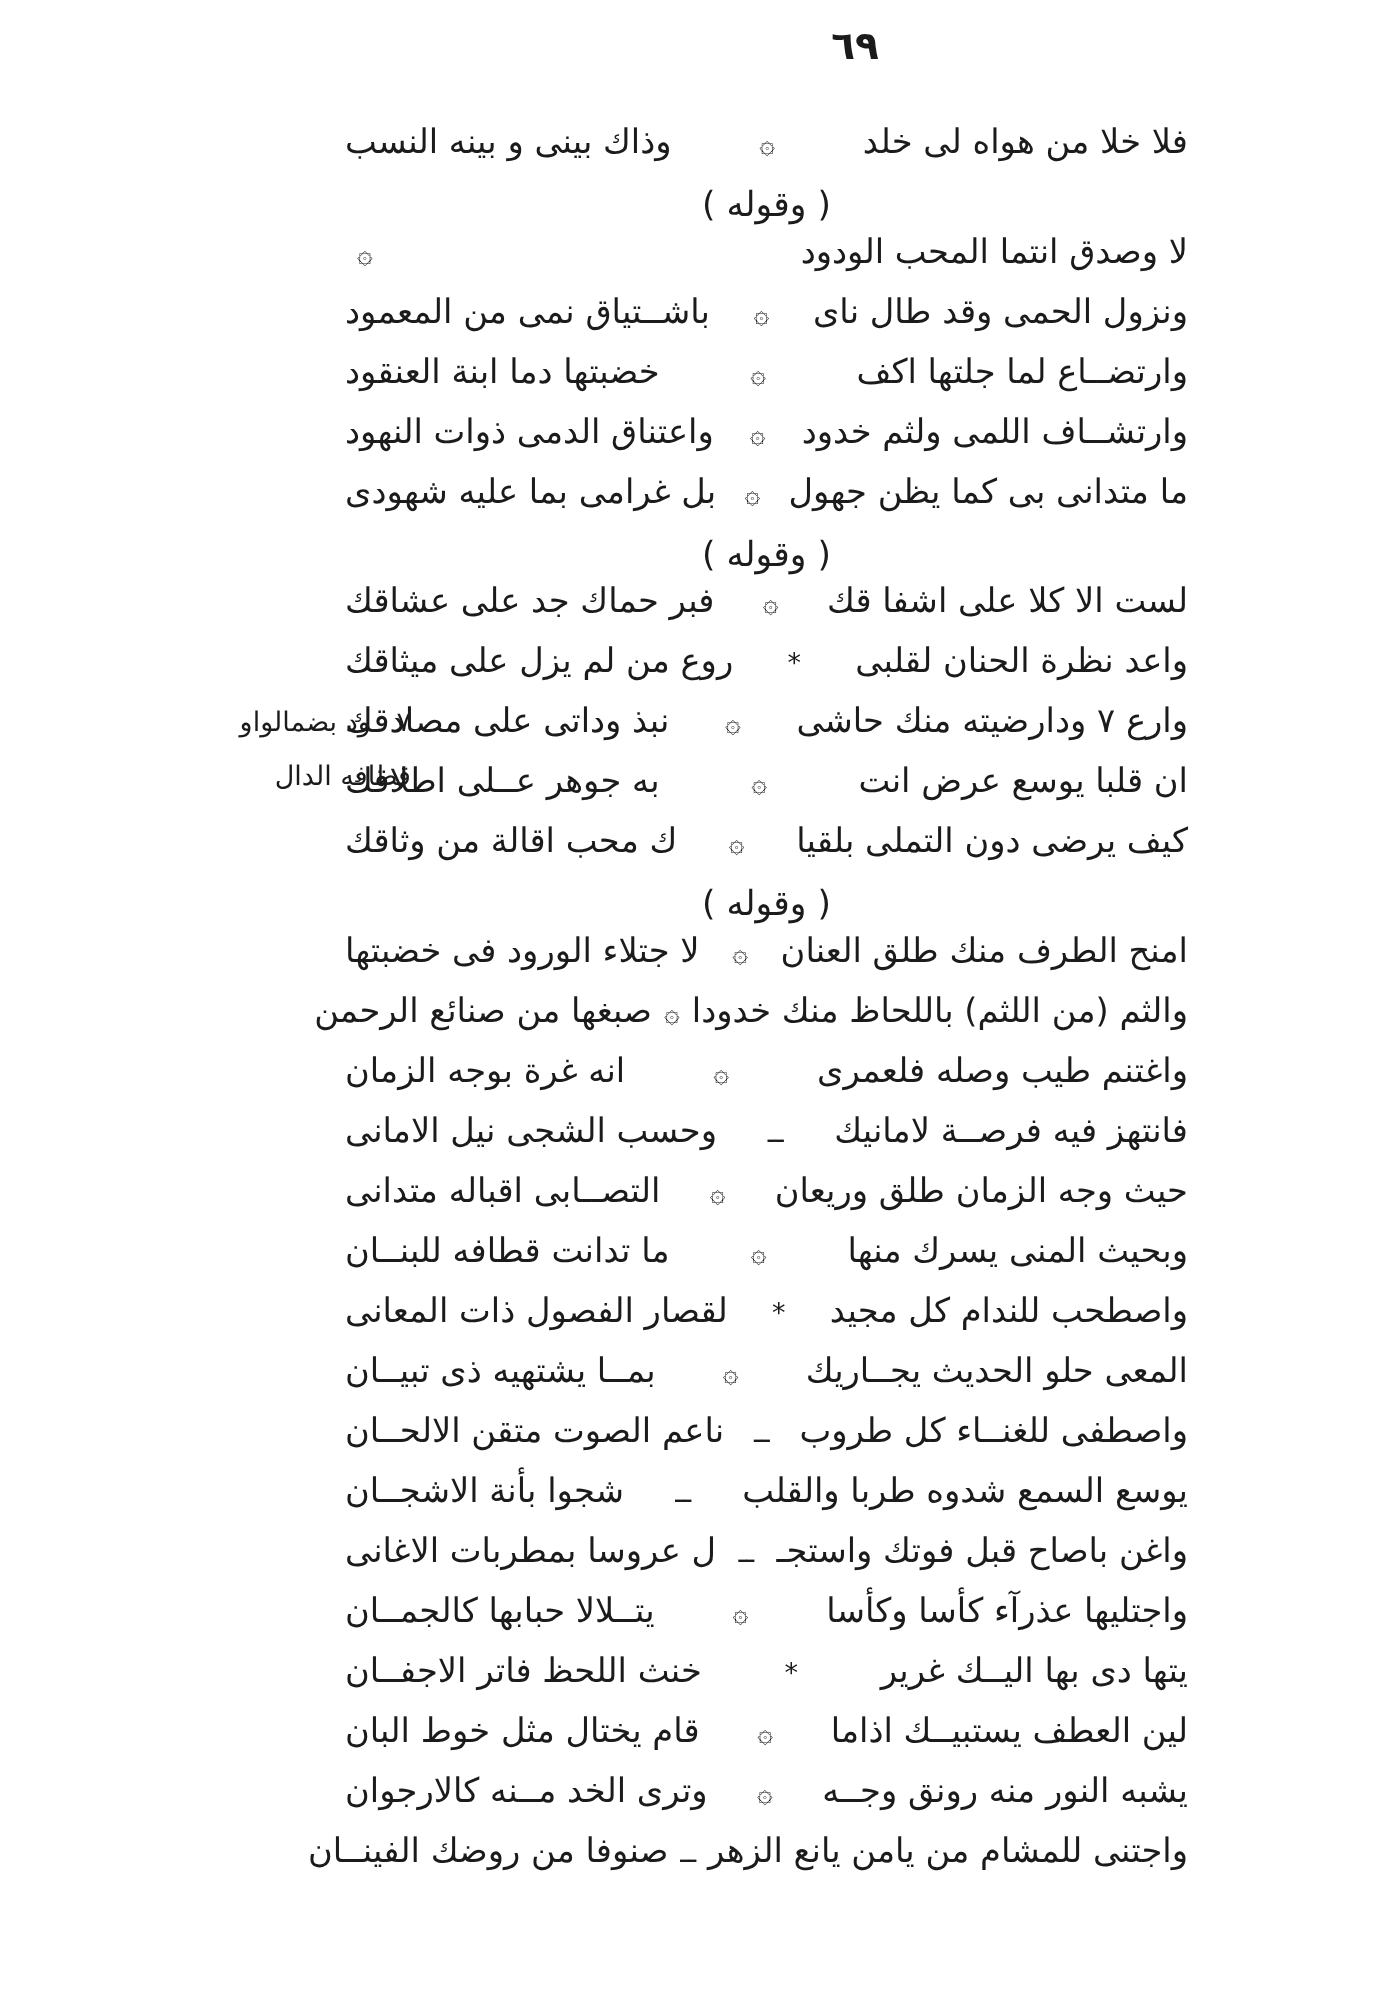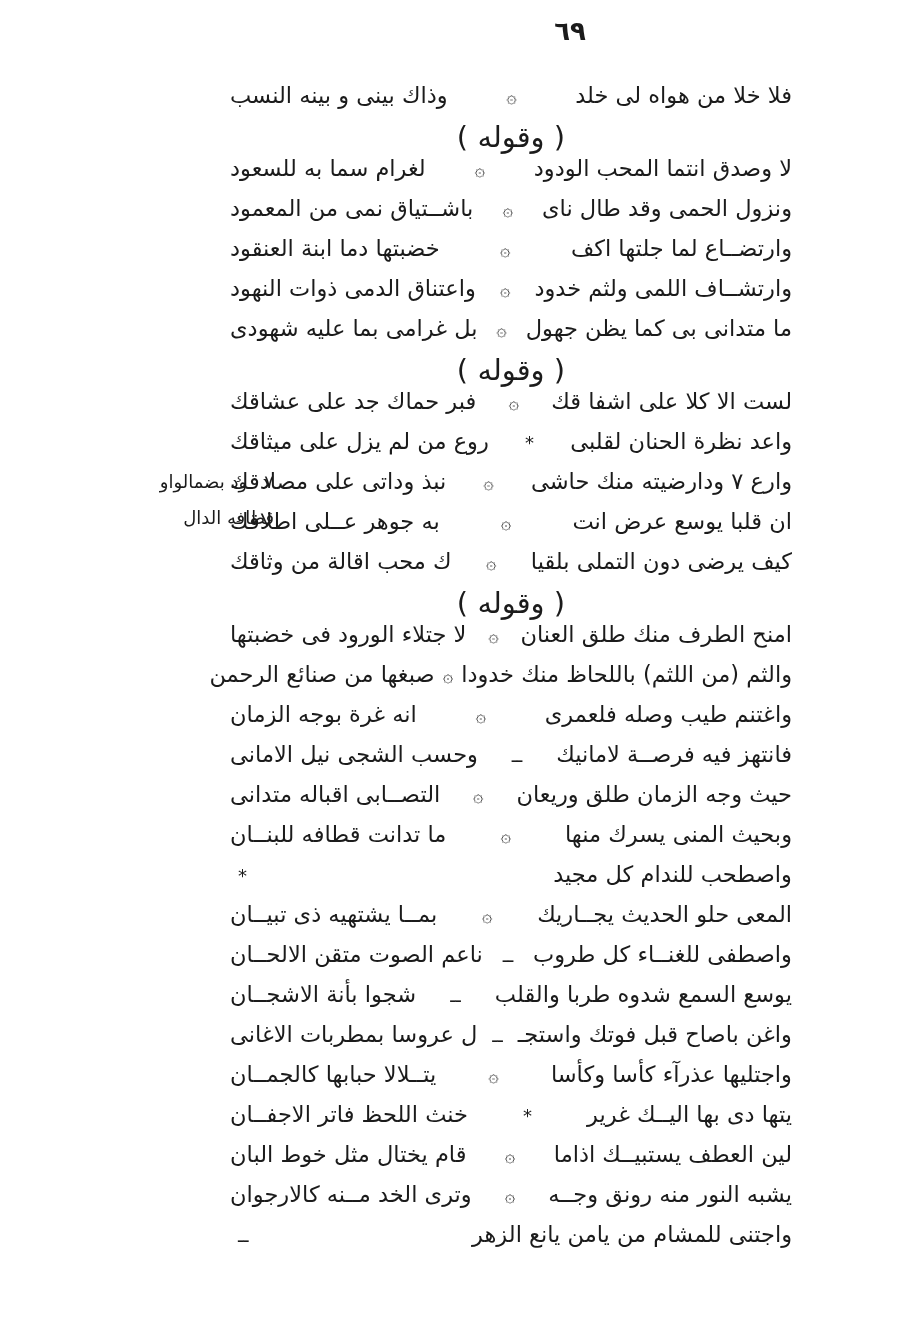--- a/index.html
+++ b/index.html
@@ -51,21 +51,21 @@
   }
   .line.verse {
     display: flex;
     justify-content: space-between;
     align-items: baseline;
     height: 40px;
   }
   .line.heading {
     height: 33px;
     text-align: center;
-    font-size: 29px;
+    font-size: 23px;
     line-height: 30px;
   }
   .hemi {
     white-space: nowrap;
   }
   .sep {
     padding: 0 8px;
     font-size: 18px;
     flex: 0 0 auto;
   }
@@ -85,21 +85,20 @@
   <div class="text-block" id="text-block">
       <div class="line verse">
         <span class="hemi">فلا خلا  من هواه لى خلد</span>
         <span class="sep">۞</span>
         <span class="hemi">وذاك بينى و بينه النسب</span>
       </div>
       <div class="line heading">( وقوله )</div>
       <div class="line verse">
         <span class="hemi">لا وصدق انتما المحب الودود</span>
         <span class="sep">۞</span>
-        <span class="hemi">لغرام سما به  للسعود</span>
       </div>
       <div class="line verse">
         <span class="hemi">ونزول الحمى  وقد طال ناى</span>
         <span class="sep">۞</span>
         <span class="hemi">باشــتياق نمى من المعمود</span>
       </div>
       <div class="line verse">
         <span class="hemi">وارتضــاع لما  جلتها اكف</span>
         <span class="sep">۞</span>
         <span class="hemi">خضبتها دما ابنة العنقود</span>
@@ -167,20 +166,21 @@
         <span class="hemi">التصــابى اقباله متدانى</span>
       </div>
       <div class="line verse">
         <span class="hemi">وبحيث المنى يسرك منها</span>
         <span class="sep">۞</span>
         <span class="hemi">ما تدانت  قطافه للبنــان</span>
       </div>
       <div class="line verse">
         <span class="hemi">واصطحب للندام كل مجيد</span>
         <span class="sep">*</span>
+        <span class="hemi">لقصار الفصول ذات المعانى</span>
       </div>
       <div class="line verse">
         <span class="hemi">المعى حلو الحديث يجــاريك</span>
         <span class="sep">۞</span>
         <span class="hemi">بمــا يشتهيه ذى تبيــان</span>
       </div>
       <div class="line verse">
         <span class="hemi">واصطفى للغنــاء كل طروب</span>
         <span class="sep">ــ</span>
         <span class="hemi">ناعم الصوت متقن الالحــان</span>
@@ -211,16 +211,17 @@
         <span class="hemi">قام يختال مثل خوط البان</span>
       </div>
       <div class="line verse">
         <span class="hemi">يشبه النور منه رونق وجــه</span>
         <span class="sep">۞</span>
         <span class="hemi">وترى الخد مــنه كالارجوان</span>
       </div>
       <div class="line verse">
         <span class="hemi">واجتنى للمشام من يامن يانع الزهر</span>
         <span class="sep">ــ</span>
+        <span class="hemi">صنوفا من روضك الفينــان</span>
       </div>
     </div>
 
 </div>
 
 </body></html>

